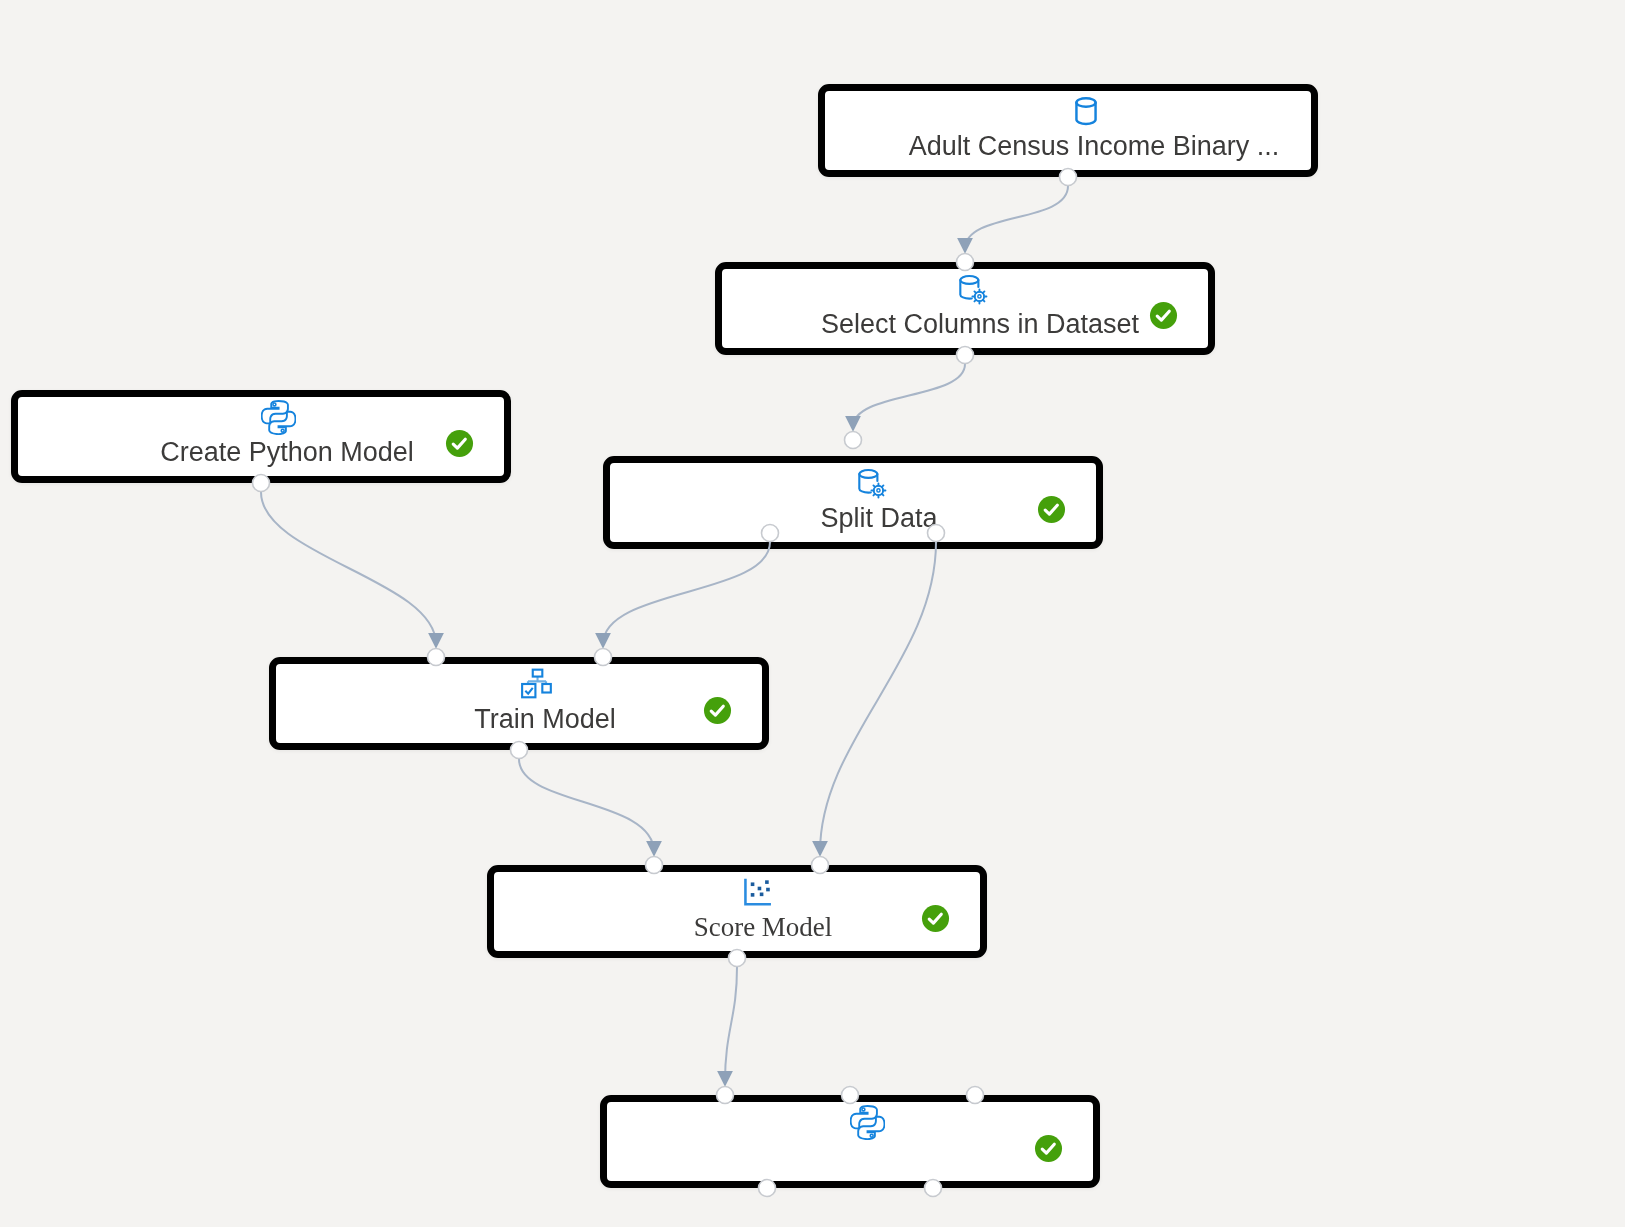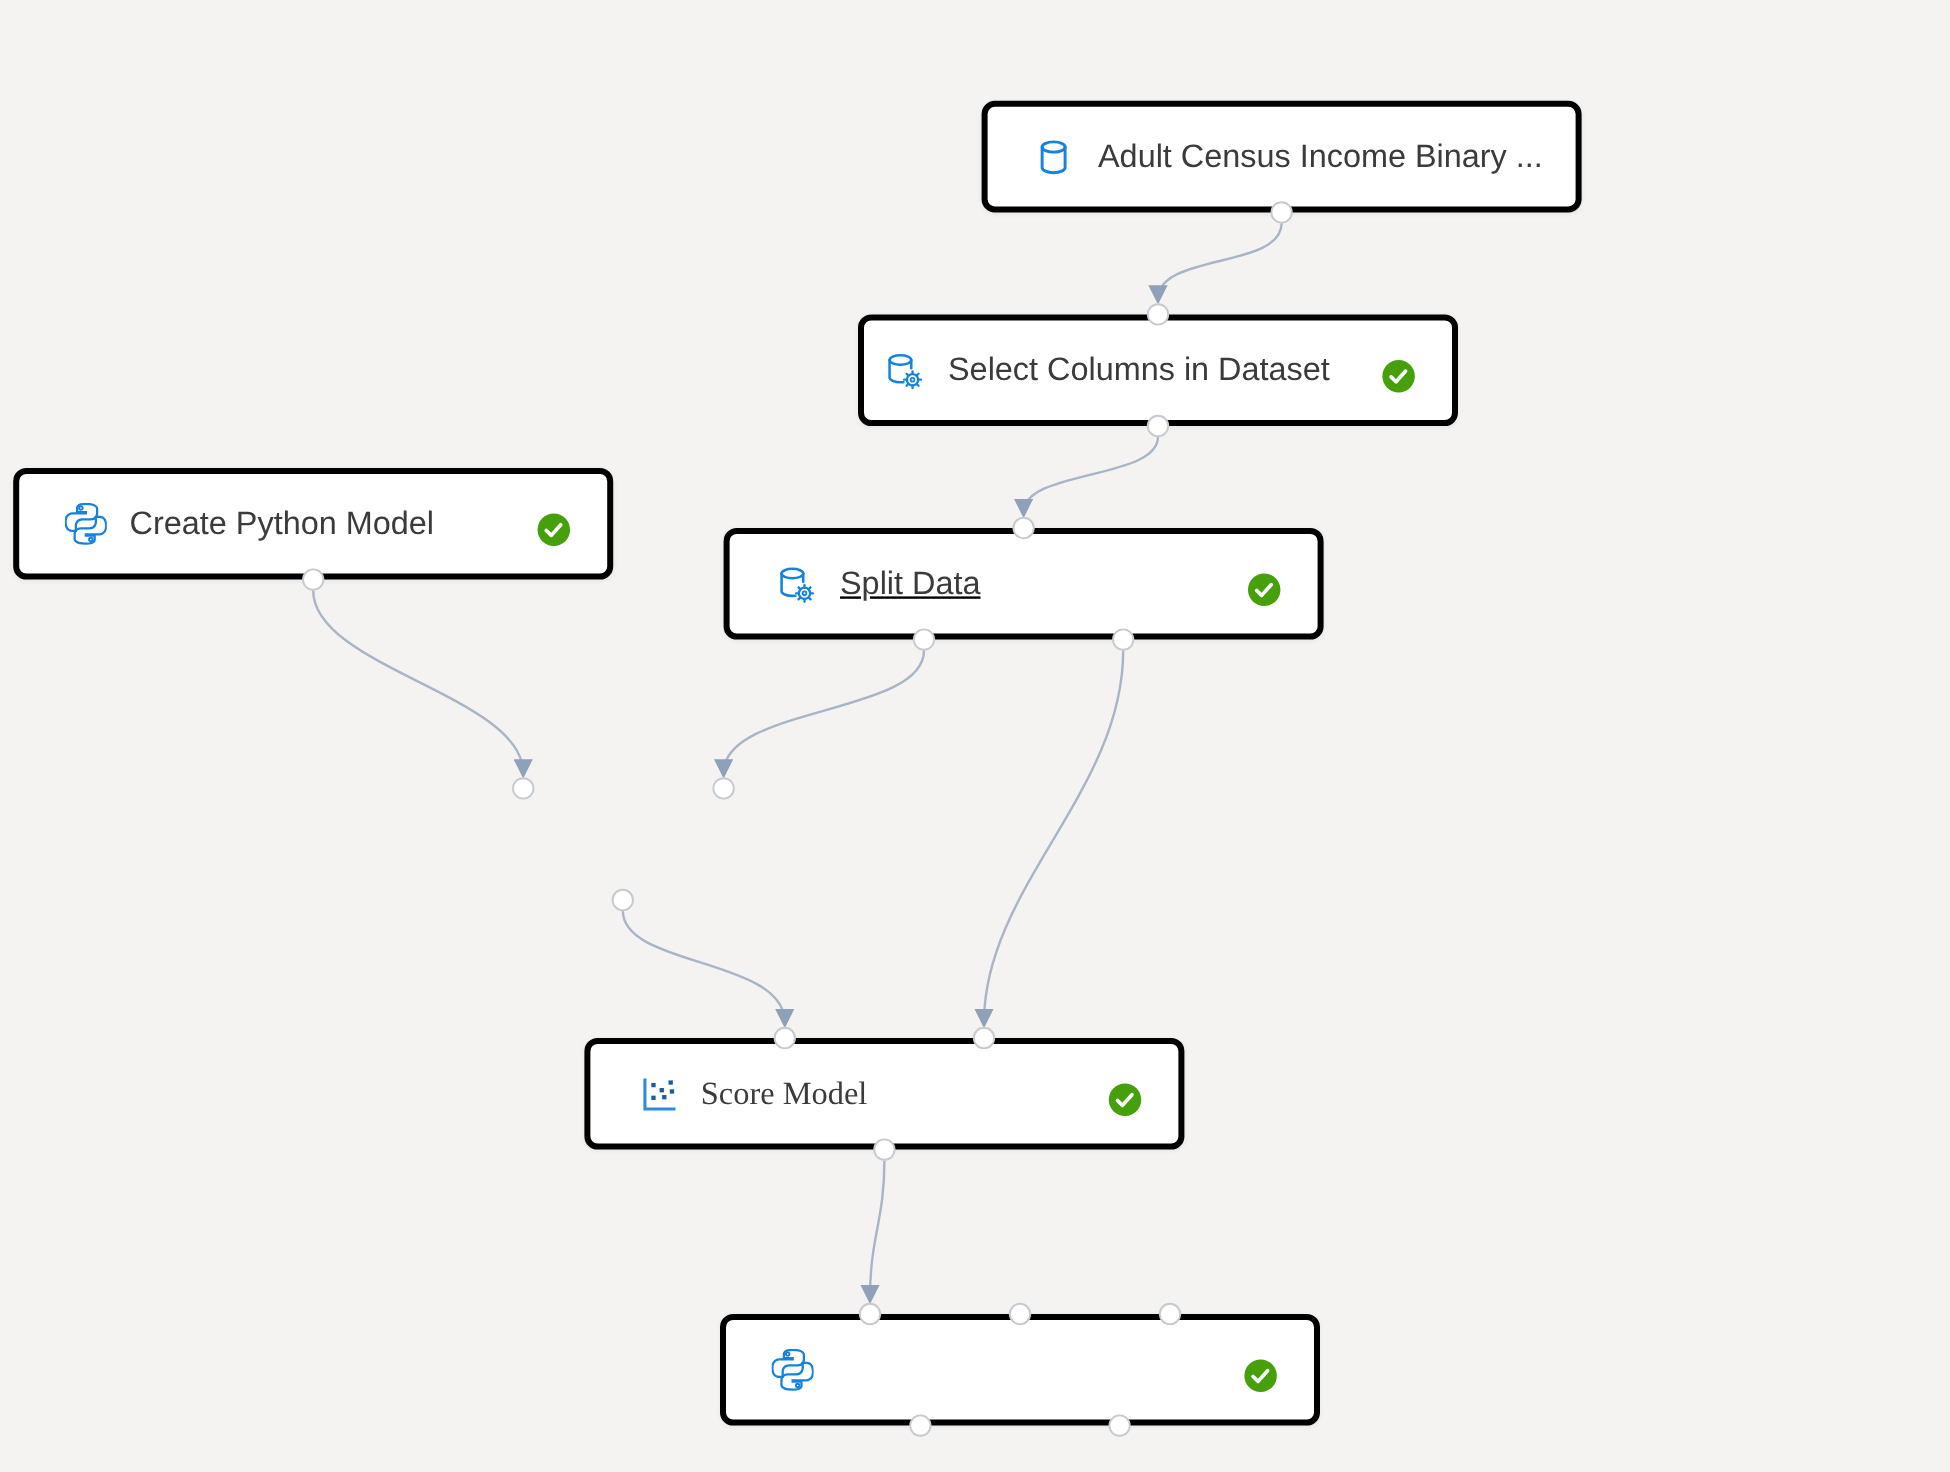--- a/index.html
+++ b/index.html
@@ -7,27 +7,28 @@
     width:1625px;height:1227px;
     background:#f4f3f1;
     font-family:"Liberation Sans", sans-serif;
     overflow:hidden;
   }
   #canvas{position:relative;width:1625px;height:1227px;}
   .node{
     position:absolute;
     width:500px;height:93px;
     background:#ffffff;
-    border:5px solid #000000;
+    border:7px solid #000000;
     border-radius:11px;
     box-shadow:0 1px 4px rgba(0,0,0,0.06);
     display:flex;align-items:center;
     box-sizing:border-box;
     padding-left:35px;
     z-index:2;
+    flex-direction:column;
   }
   .node .icon{
     width:40px;height:40px;
     display:flex;align-items:center;justify-content:center;
     flex:0 0 auto;
   }
   .node .label{
     margin-left:17px;
     font-size:27px;
     color:#3c3b3a;
@@ -92,40 +93,58 @@
     </span>
     <span class="label">Create Python Model</span>
     <span class="status">
       <svg width="29" height="29" viewBox="0 0 30 30">
         <circle cx="15" cy="15" r="14" fill="#45a00b"></circle>
         <path d="M8.5 15.6l4.3 4.2 8.2-9.2" stroke="#fff" stroke-width="3.2" fill="none" stroke-linecap="round" stroke-linejoin="round"></path>
       </svg>
     </span>
   </div>
 
-  <div class="node" style="left:603px;top:440px;text-decoration:underline;">
+  <div class="node" style="left:603px;top:456px;">
     <span class="icon">
       <svg width="34" height="34" viewBox="0 0 32 32" fill="none" stroke="#1583dd" stroke-linecap="round" stroke-linejoin="round">
         <ellipse cx="13.5" cy="7.5" rx="8.5" ry="3.7" stroke-width="2"></ellipse>
         <path d="M5 7.5v13.8c0 2 3.8 3.7 8.5 3.7.9 0 1.5 0 2.3-.1" stroke-width="2"></path>
         <path d="M22 7.5v6.5" stroke-width="2"></path>
         <circle cx="23" cy="23" r="4.4" fill="#fff" stroke-width="1.8"></circle>
         <path d="M27.6 23h2M26.3 26.3l1.4 1.4M23 27.6v2M19.7 26.3l-1.4 1.4M18.4 23h-2M19.7 19.7l-1.4-1.4M23 18.4v-2M26.3 19.7l1.4-1.4" stroke-width="1.8"></path>
         <circle cx="23" cy="23" r="1.5" stroke-width="1.4"></circle>
       </svg>
     </span>
     <span class="label">Split Data</span>
     <span class="status">
       <svg width="29" height="29" viewBox="0 0 30 30">
         <circle cx="15" cy="15" r="14" fill="#45a00b"></circle>
         <path d="M8.5 15.6l4.3 4.2 8.2-9.2" stroke="#fff" stroke-width="3.2" fill="none" stroke-linecap="round" stroke-linejoin="round"></path>
       </svg>
     </span>
   </div>
 
+  <div class="node" style="left:269px;top:657px;">
+    <span class="icon">
+      <svg width="34" height="34" viewBox="0 0 32 32" fill="none">
+        <path d="M16.5 9v4M7.5 13.5h17M7.5 13.5v2.5M24.5 13.5v2.5" stroke="#6fb0e4" stroke-width="2"></path>
+        <rect x="12" y="2.5" width="9" height="6.5" stroke="#1583dd" stroke-width="2"></rect>
+        <rect x="2" y="16" width="12.5" height="12.5" stroke="#1583dd" stroke-width="2"></rect>
+        <rect x="21" y="16" width="8" height="8" stroke="#1583dd" stroke-width="2"></rect>
+        <path d="M5 22.4l2.7 2.7 4.3-5.4" stroke="#1583dd" stroke-width="2"></path>
+      </svg>
+    </span>
+    <span class="label">Train Model</span>
+    <span class="status">
+      <svg width="29" height="29" viewBox="0 0 30 30">
+        <circle cx="15" cy="15" r="14" fill="#45a00b"></circle>
+        <path d="M8.5 15.6l4.3 4.2 8.2-9.2" stroke="#fff" stroke-width="3.2" fill="none" stroke-linecap="round" stroke-linejoin="round"></path>
+      </svg>
+    </span>
+  </div>
 
   <div class="node" style="left:487px;top:865px;font-family:Liberation Serif, serif;">
     <span class="icon">
       <svg width="34" height="34" viewBox="0 0 32 32">
         <path d="M7 3.5v24h24" stroke="#2a8ce0" stroke-width="2.4" fill="none"></path>
         <g fill="#1b5c9e">
           <rect x="12" y="7" width="3.4" height="3.4"></rect>
           <rect x="18.5" y="11" width="3.4" height="3.4"></rect>
           <rect x="25.5" y="5" width="3.4" height="3.4"></rect>
           <rect x="12" y="17" width="3.4" height="3.4"></rect>

